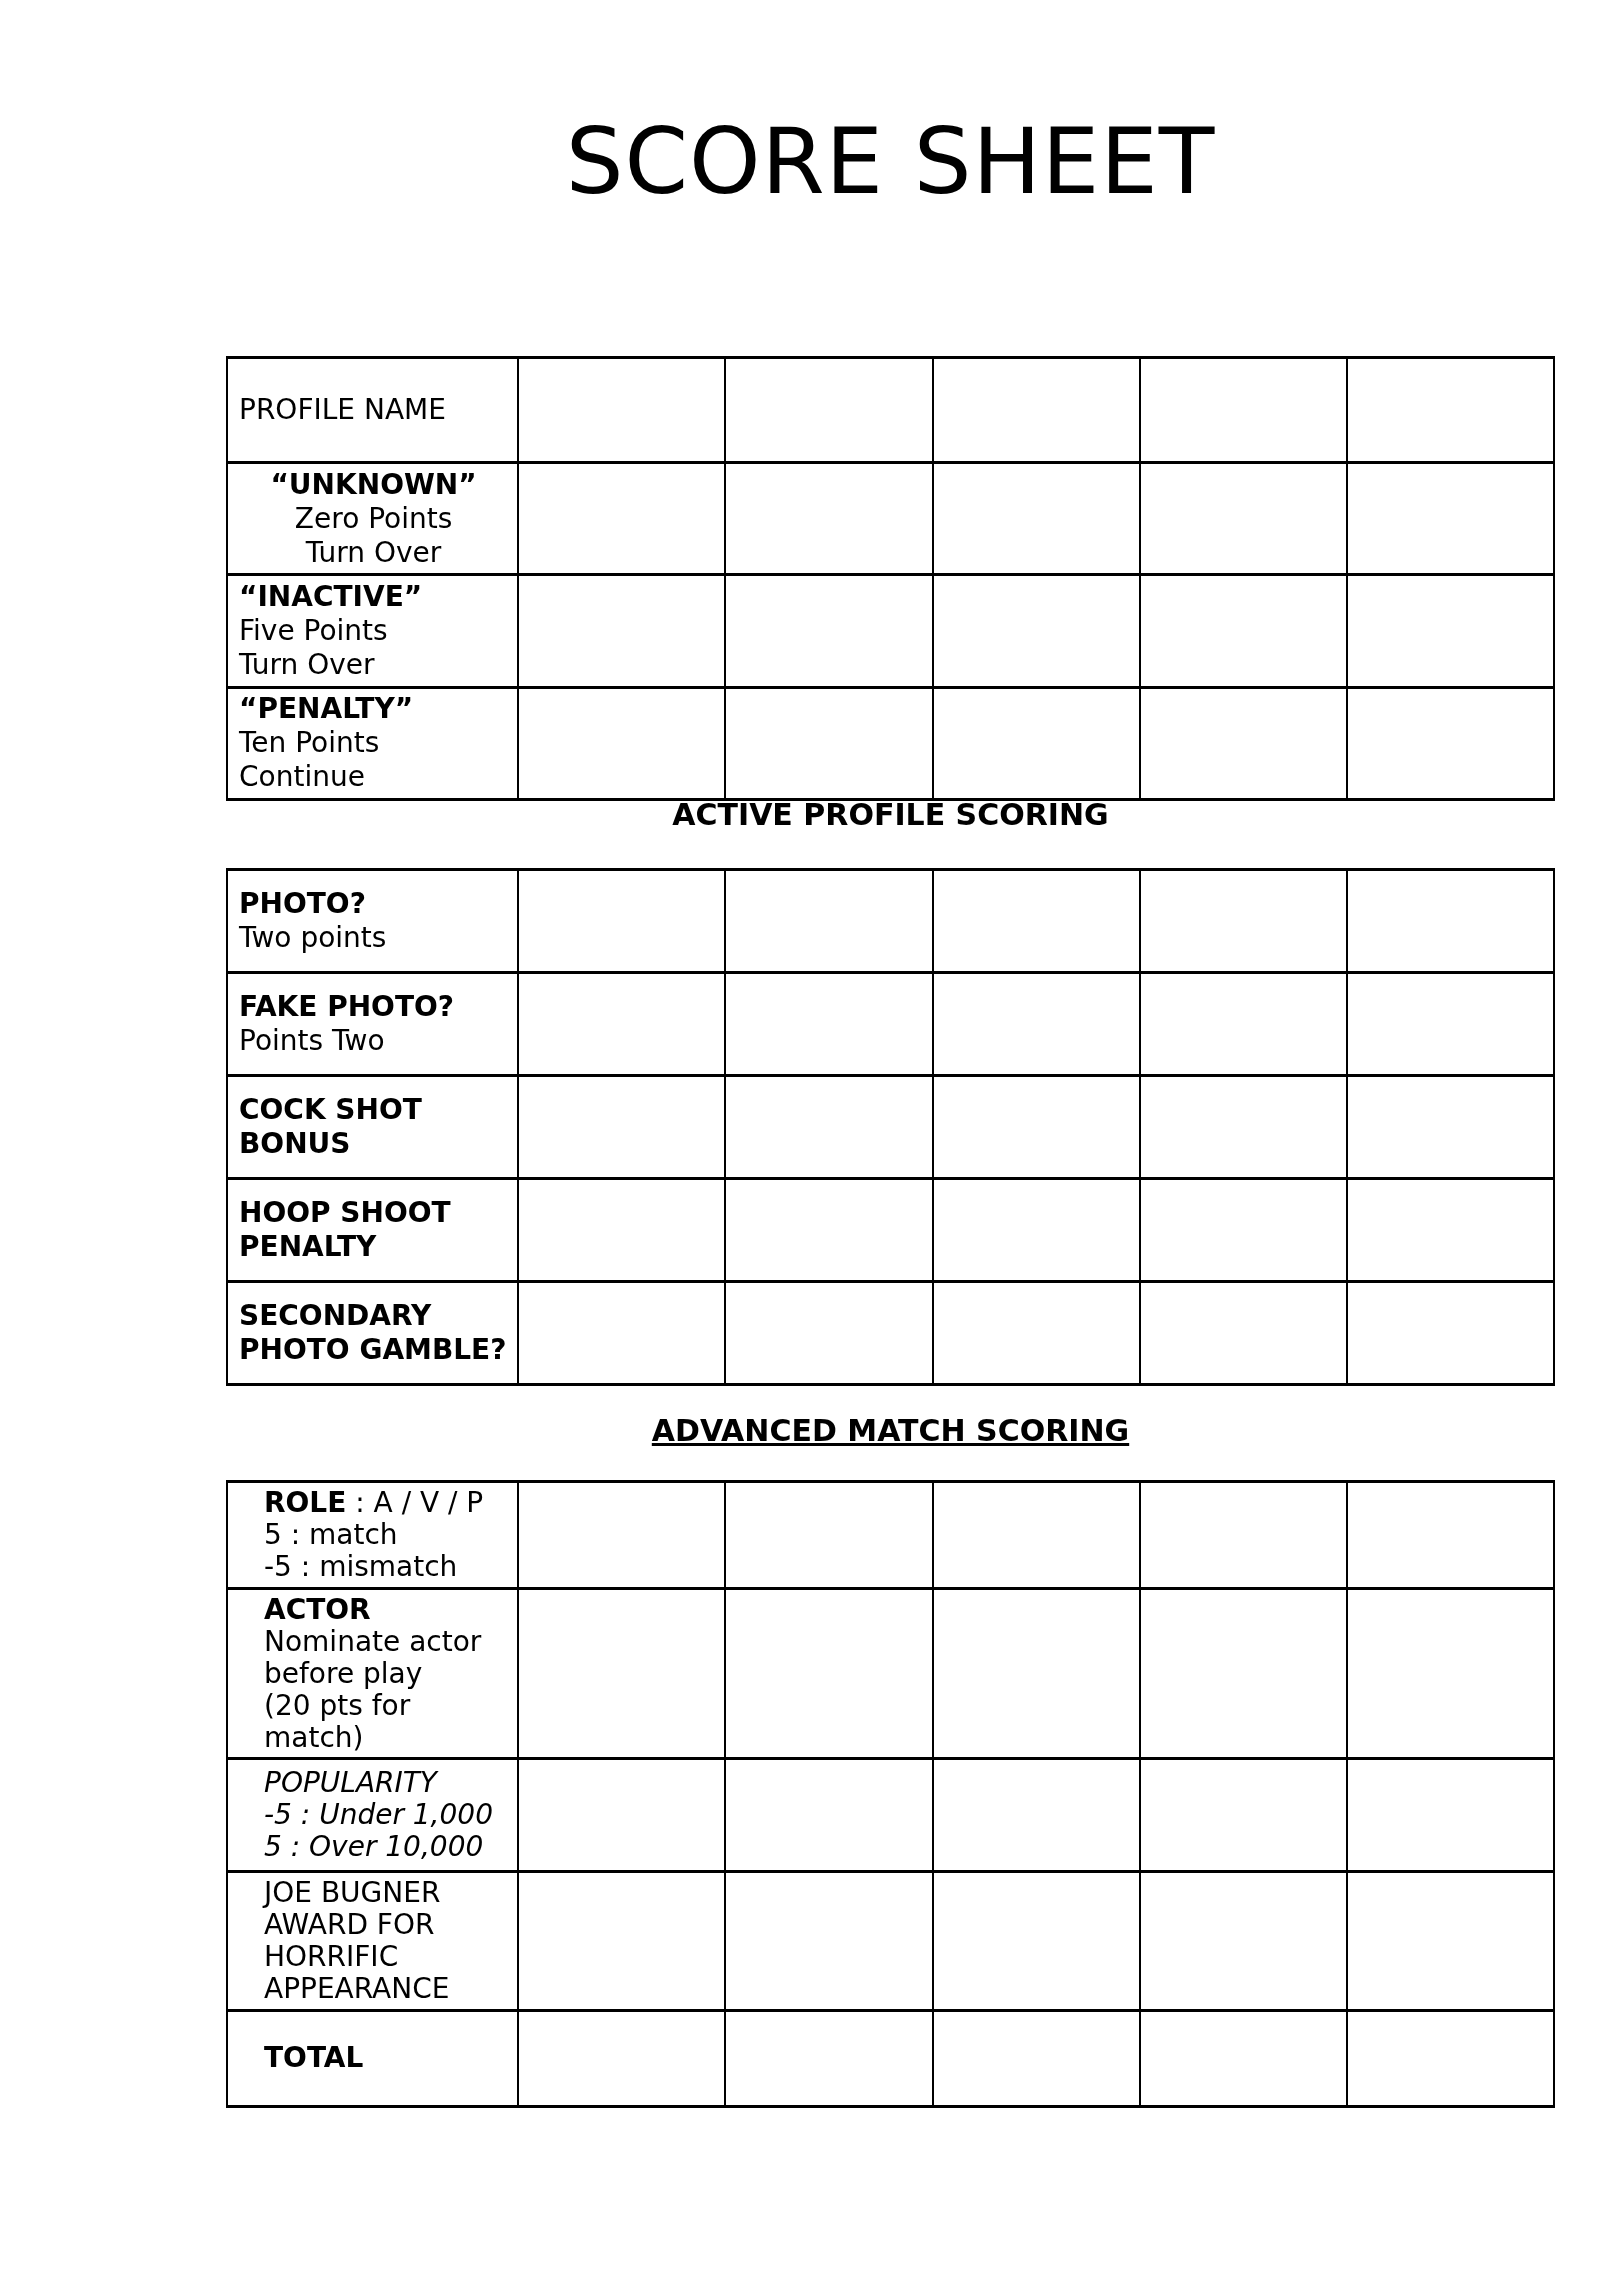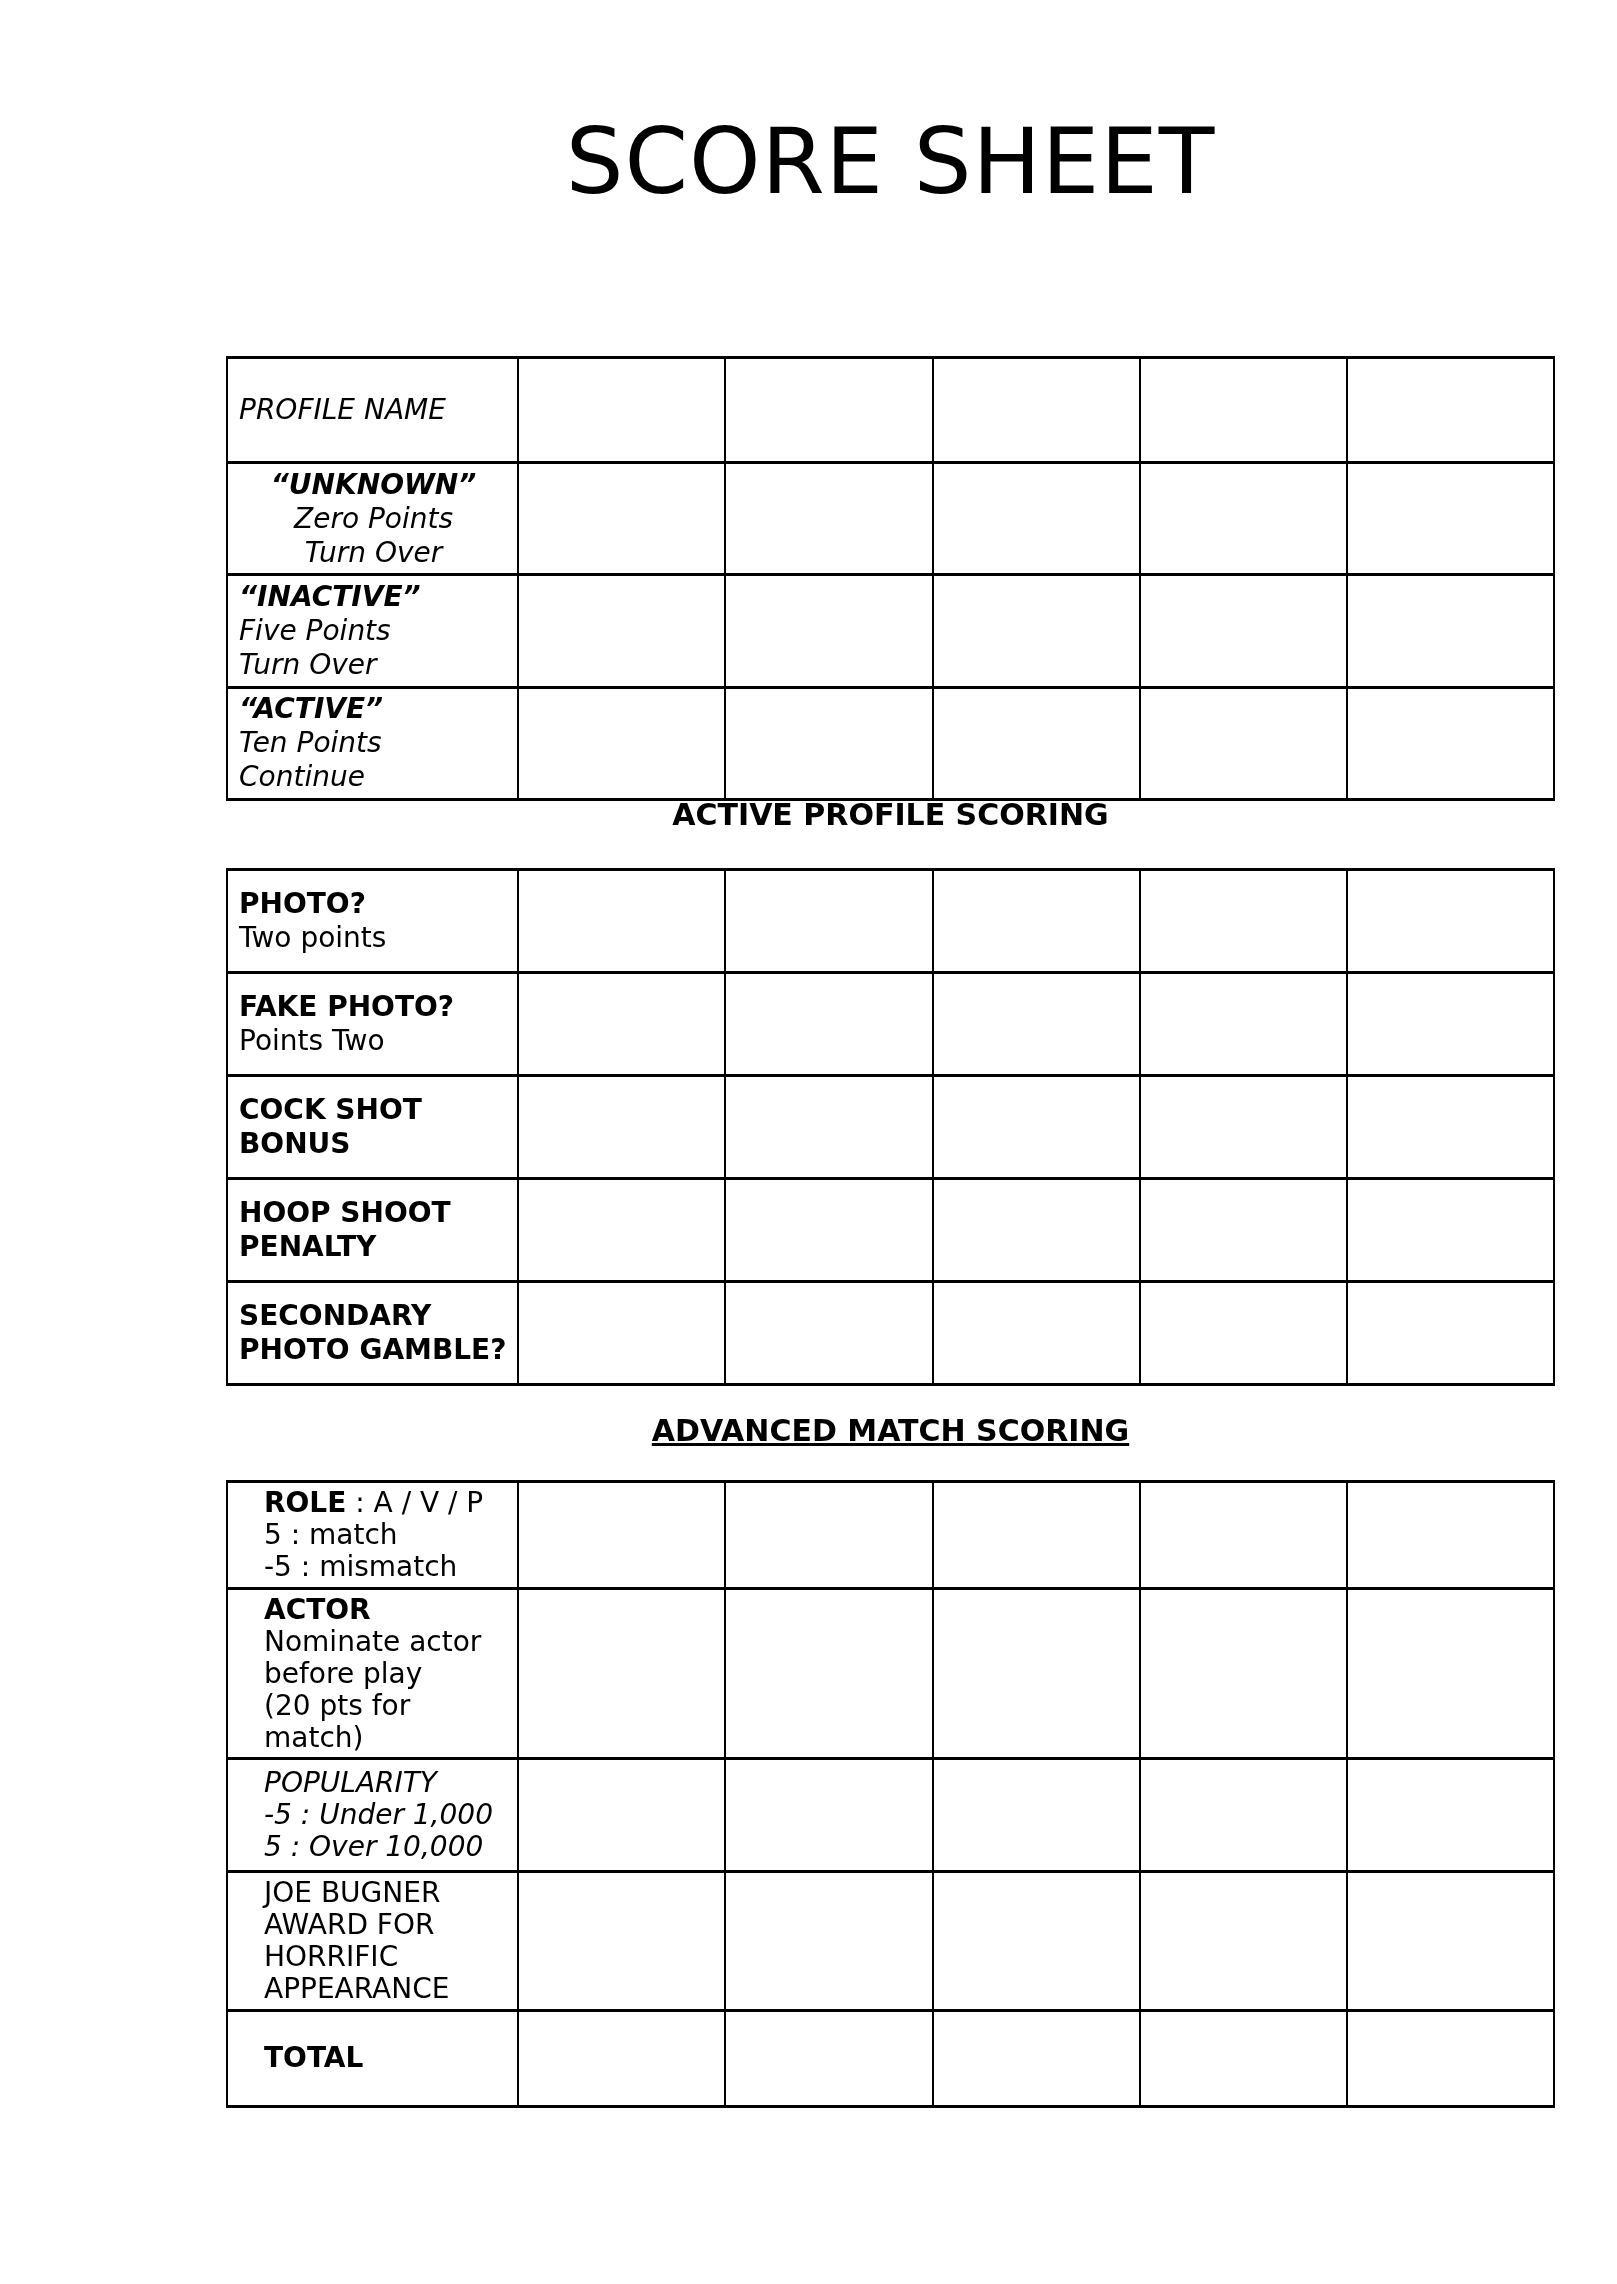--- a/index.html
+++ b/index.html
@@ -38,21 +38,21 @@
   #heading-active   { top:797px; }
   #heading-advanced { top:1413px;text-decoration:underline; }
 
   table.sheet {
     position:absolute;
     left:178px;
     width:1329px;
     border-collapse:collapse;
     table-layout:fixed;
   }
-  #table-profile  { top:356px;font-style:italic; }
+  #table-profile  { top:356px; }
   #table-active   { top:868px;padding-left:28px; }
   #table-advanced { top:1480px; }
 
   col.label-col { width:291px; }
   col.score-col { width:207px; }
 
   td {
     border:2.7px solid #000;
     border-top-width:3.7px;
     border-bottom-width:3.7px;
@@ -125,21 +125,21 @@
         <div>Turn Over</div>
       </td>
       <td></td>
       <td></td>
       <td></td>
       <td></td>
       <td></td>
     </tr>
     <tr>
       <td>
-        <div class="bold">“ACTIVE”</div>
+        <div class="bold">“PENALTY”</div>
         <div>Ten Points</div>
         <div>Continue</div>
       </td>
       <td></td>
       <td></td>
       <td></td>
       <td></td>
       <td></td>
     </tr>
   </tbody>

